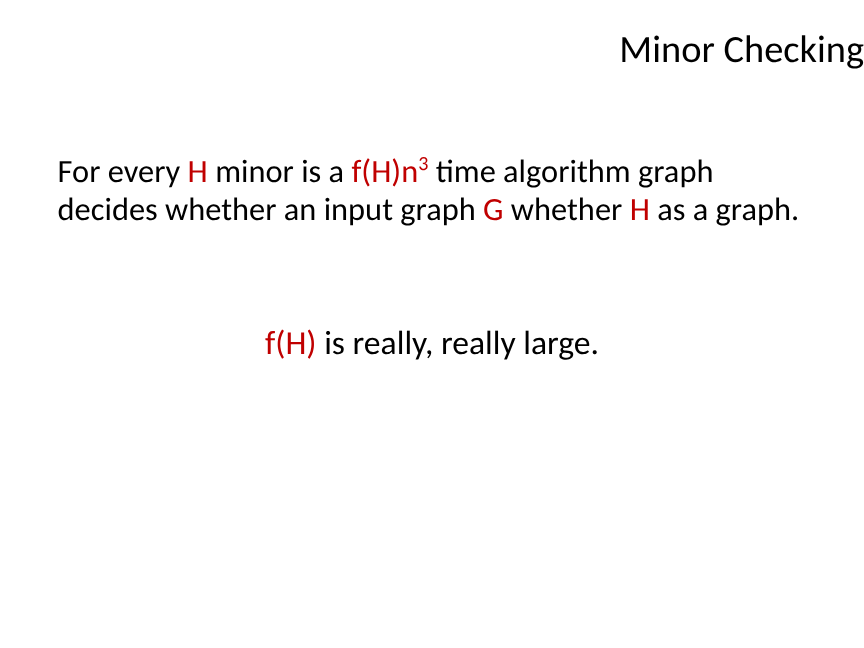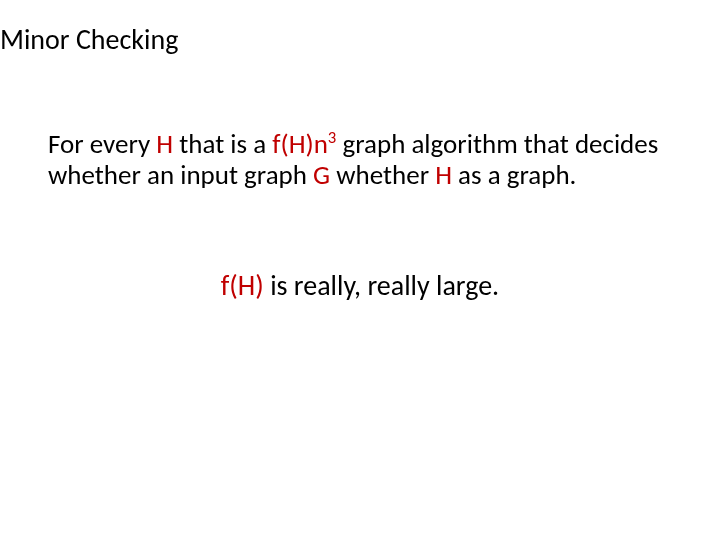--- a/index.html
+++ b/index.html
@@ -16,22 +16,22 @@
     width: 720px;
     height: 540px;
     position: relative;
     box-sizing: border-box;
   }
   .title {
     position: absolute;
     top: 22px;
     left: 0;
     width: 100%;
-    text-align: left;
-    font-size: 28px;
+    text-align: right;
+    font-size: 32px;
     font-weight: 400;
     color: #000000;
   }
   .body {
     position: absolute;
     top: 128px;
     left: 48px;
     right: 48px;
     font-size: 27px;
     line-height: 1.15;
@@ -54,20 +54,20 @@
   }
 </style>
 </head>
 <body>
 
 <div class="slide">
 
   <div class="title">Minor Checking</div>
 
   <div class="body">
-    <span>For every </span><span class="red">H</span><span> that is a </span><span class="red">f(H)n</span><span class="red sup">3</span><span> graph algorithm that decides whether an input graph </span><span class="red">G</span><span> whether </span><span class="red">H</span><span> as a graph.</span>
+    <span>For every </span><span class="red">H</span><span> minor is a </span><span class="red">f(H)n</span><span class="red sup">3</span><span> time algorithm graph decides whether an input graph </span><span class="red">G</span><span> whether </span><span class="red">H</span><span> as a graph.</span>
   </div>
 
   <div class="note">
     <span class="red">f(H)</span><span> is really, really large.</span>
   </div>
 
 </div>
 
 </body></html>

